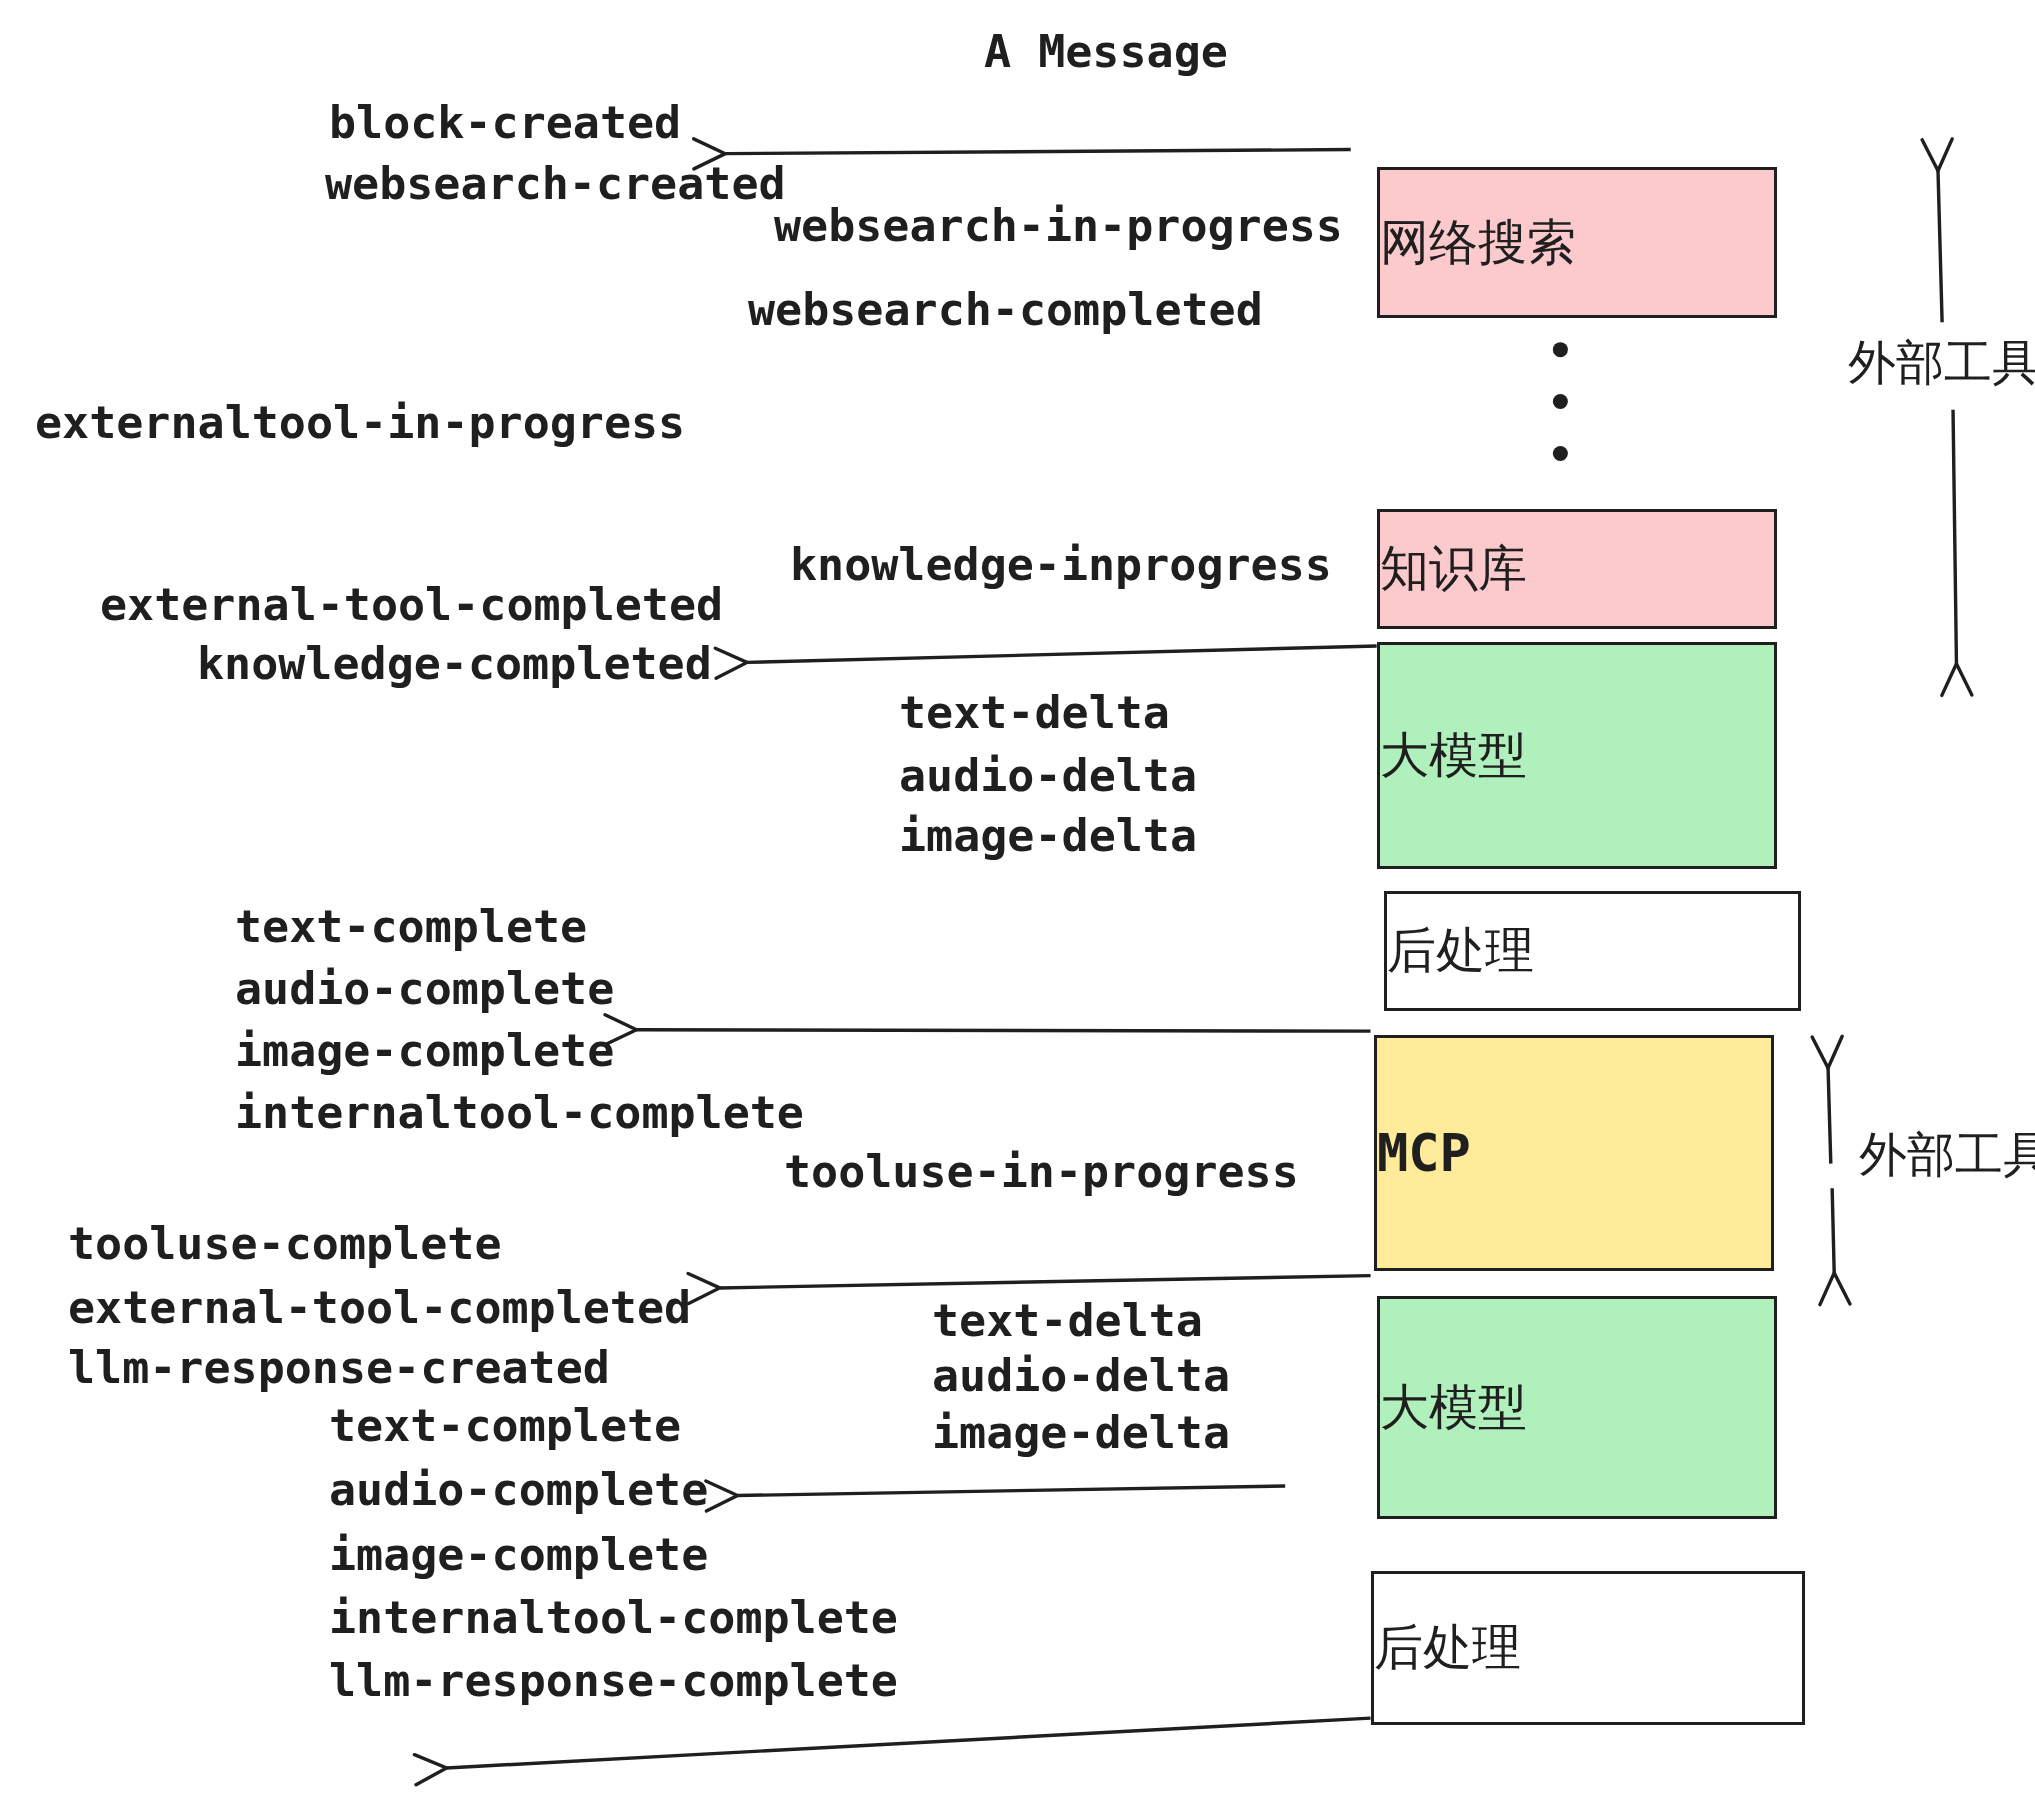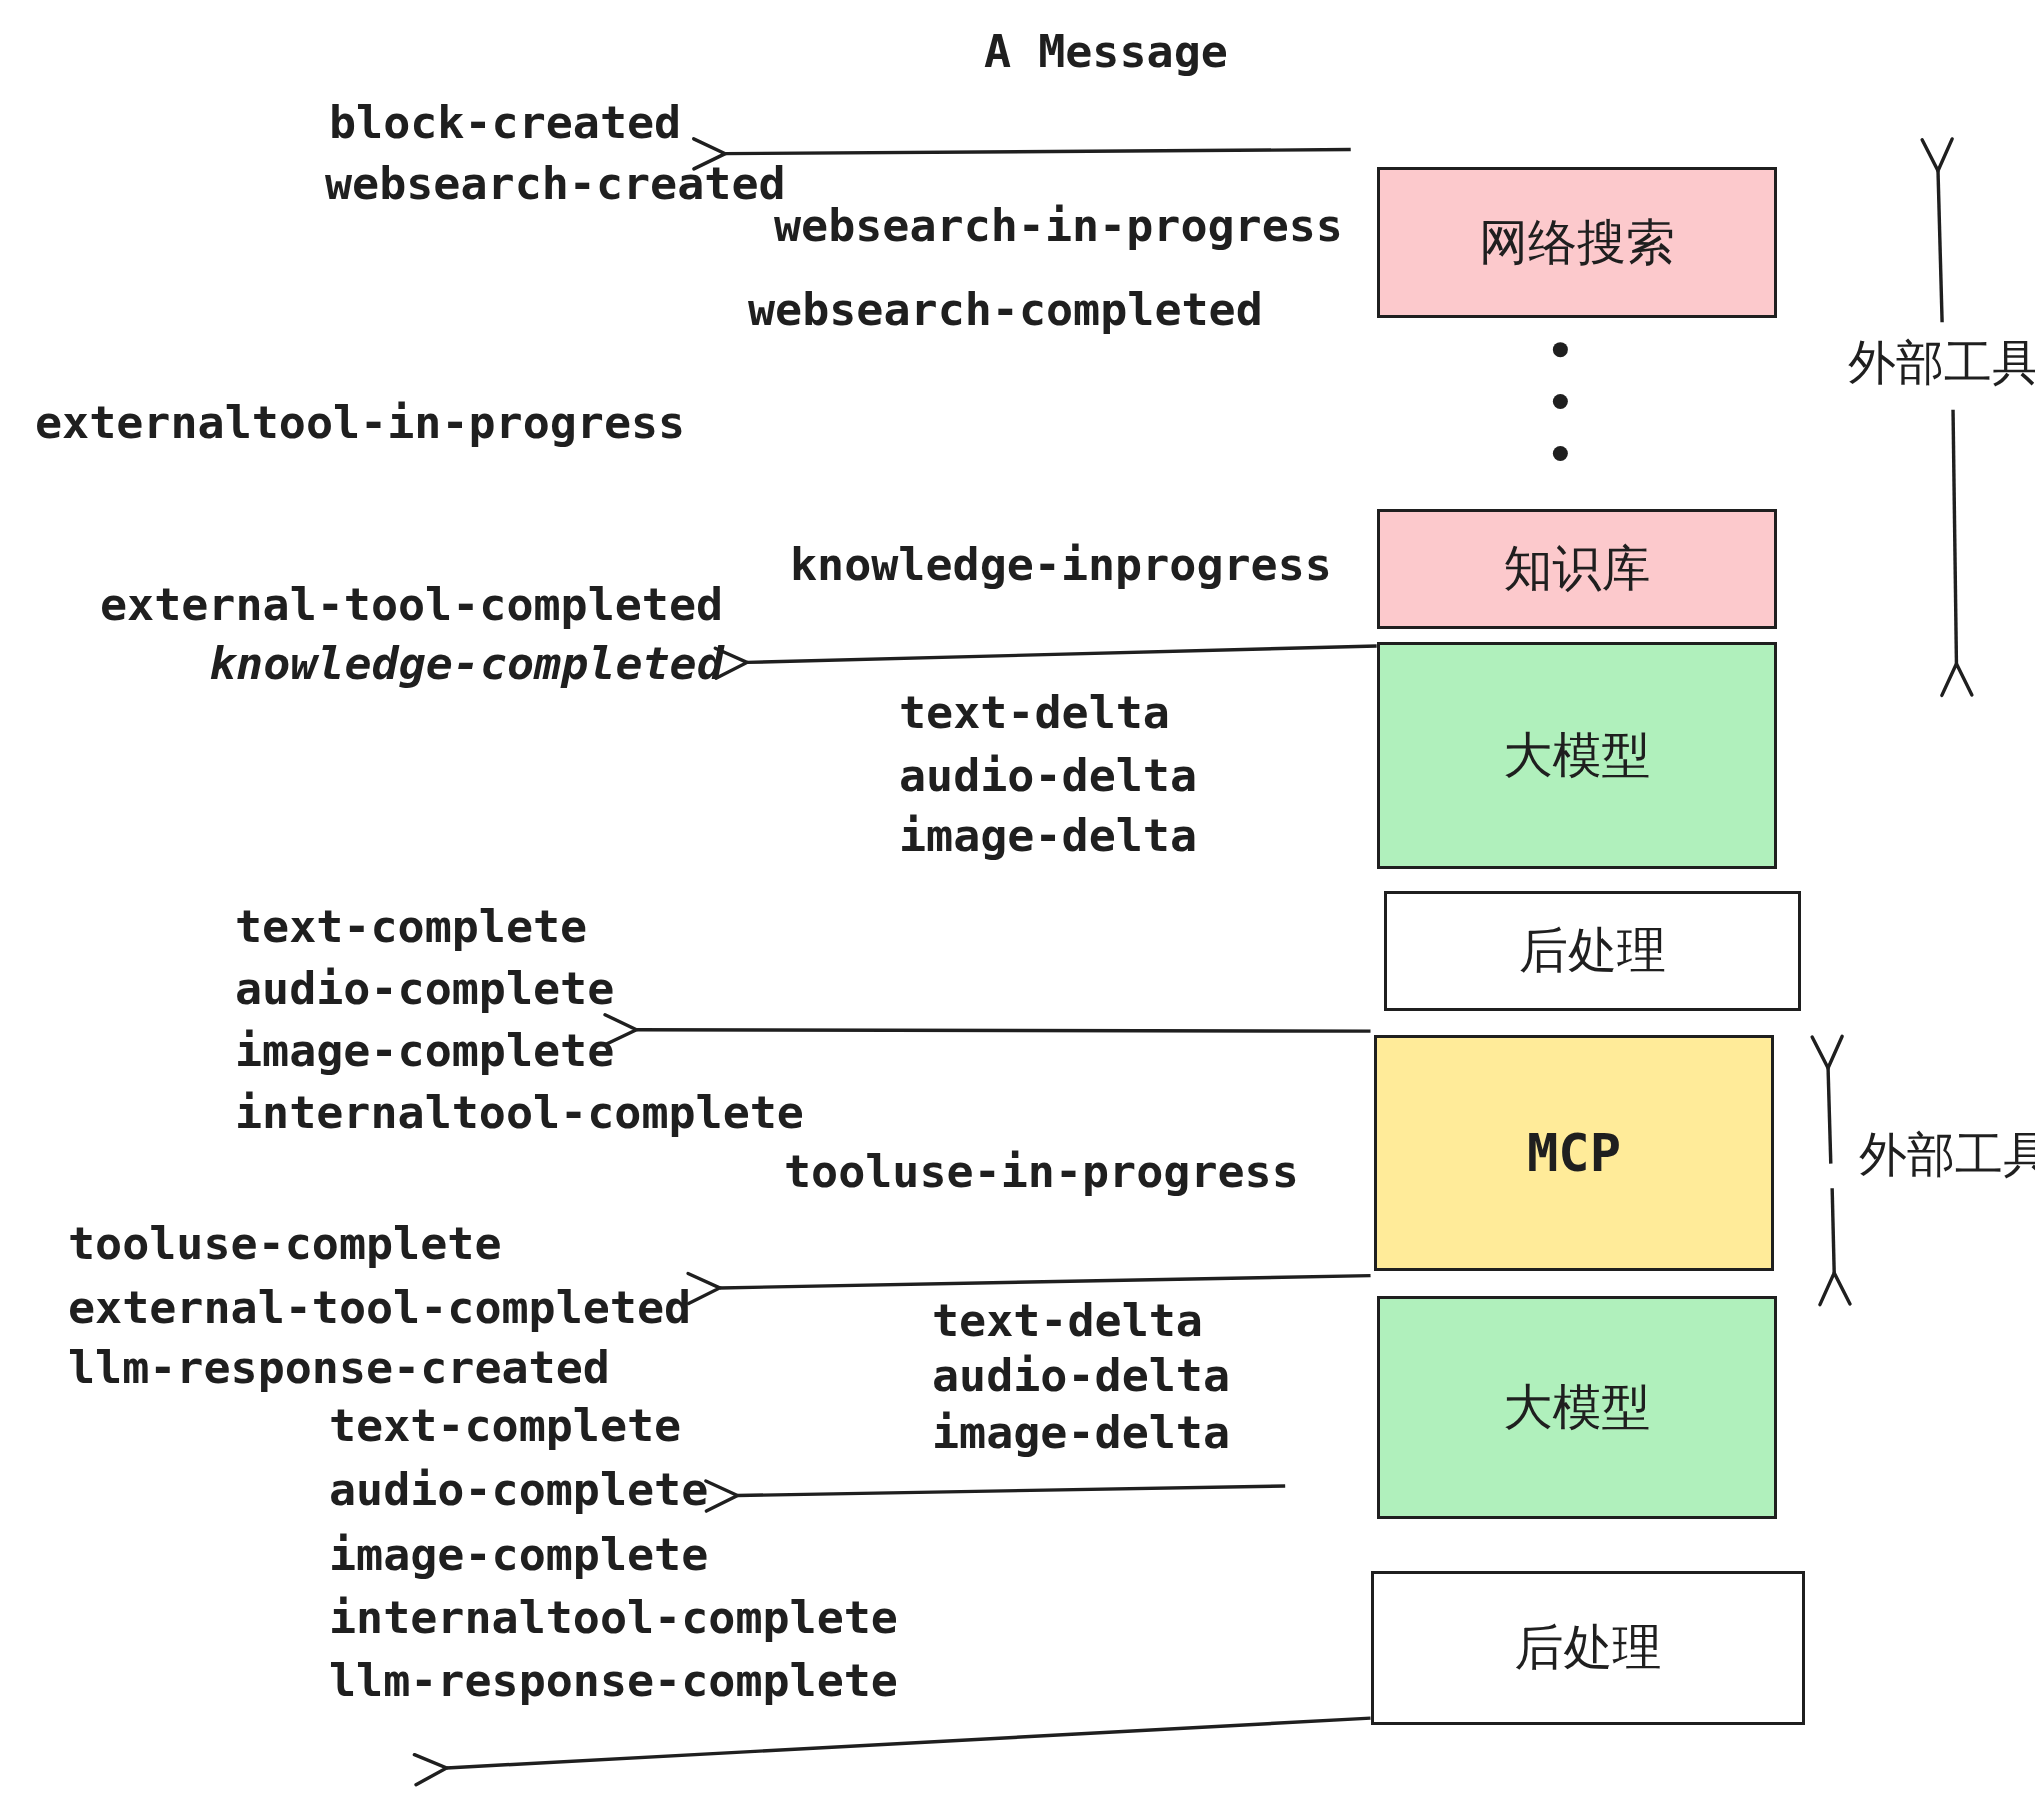--- a/index.html
+++ b/index.html
@@ -21,21 +21,21 @@
     transform:translateY(-50%);
     line-height:1;
   }
   .cjk{
     font-family:"DejaVu Sans","Liberation Sans",sans-serif;
     font-weight:400;
   }
   .box{
     position:absolute;
     border:3.4px solid #1f1f1f;
-    display:flex;align-items:center;justify-content:center;
+    display:flex;align-items:center;
     box-sizing:border-box;
   }
   .box .lbl{
     font-family:"DejaVu Sans","Liberation Sans",sans-serif;
     font-size:49px;color:#1f1f1f;white-space:nowrap;
   }
   .box .lbl.mono{
     font-family:"DejaVu Sans Mono","Liberation Mono",monospace;
     font-size:52px;font-weight:600;
   }
@@ -55,21 +55,21 @@
 
   
   #t-title{left:969px;top:51px;}
   #t-block-created{left:314px;top:122px;}
   #t-websearch-created{left:310px;top:183px;}
   #t-websearch-in-progress{left:759px;top:225px;}
   #t-websearch-completed{left:733px;top:309px;}
   #t-externaltool-in-progress{left:20px;top:422px;}
   #t-knowledge-inprogress{left:775px;top:564px;}
   #t-external-tool-completed{left:85px;top:604px;}
-  #t-knowledge-completed{left:194px;top:663px;font-style:italic;}
+  #t-knowledge-completed{left:182px;top:663px;}
   #t-text-delta{left:884px;top:712px;}
   #t-audio-delta{left:884px;top:775px;}
   #t-image-delta{left:884px;top:835px;}
   #t-text-complete{left:220px;top:926px;}
   #t-audio-complete{left:220px;top:988px;}
   #t-image-complete{left:220px;top:1050px;}
   #t-internaltool-complete{left:220px;top:1112px;}
   #t-tooluse-in-progress{left:769px;top:1171px;}
   #t-tooluse-complete{left:53px;top:1243px;text-align:right;}
   #t-external-tool-completed2{left:53px;top:1307px;}

